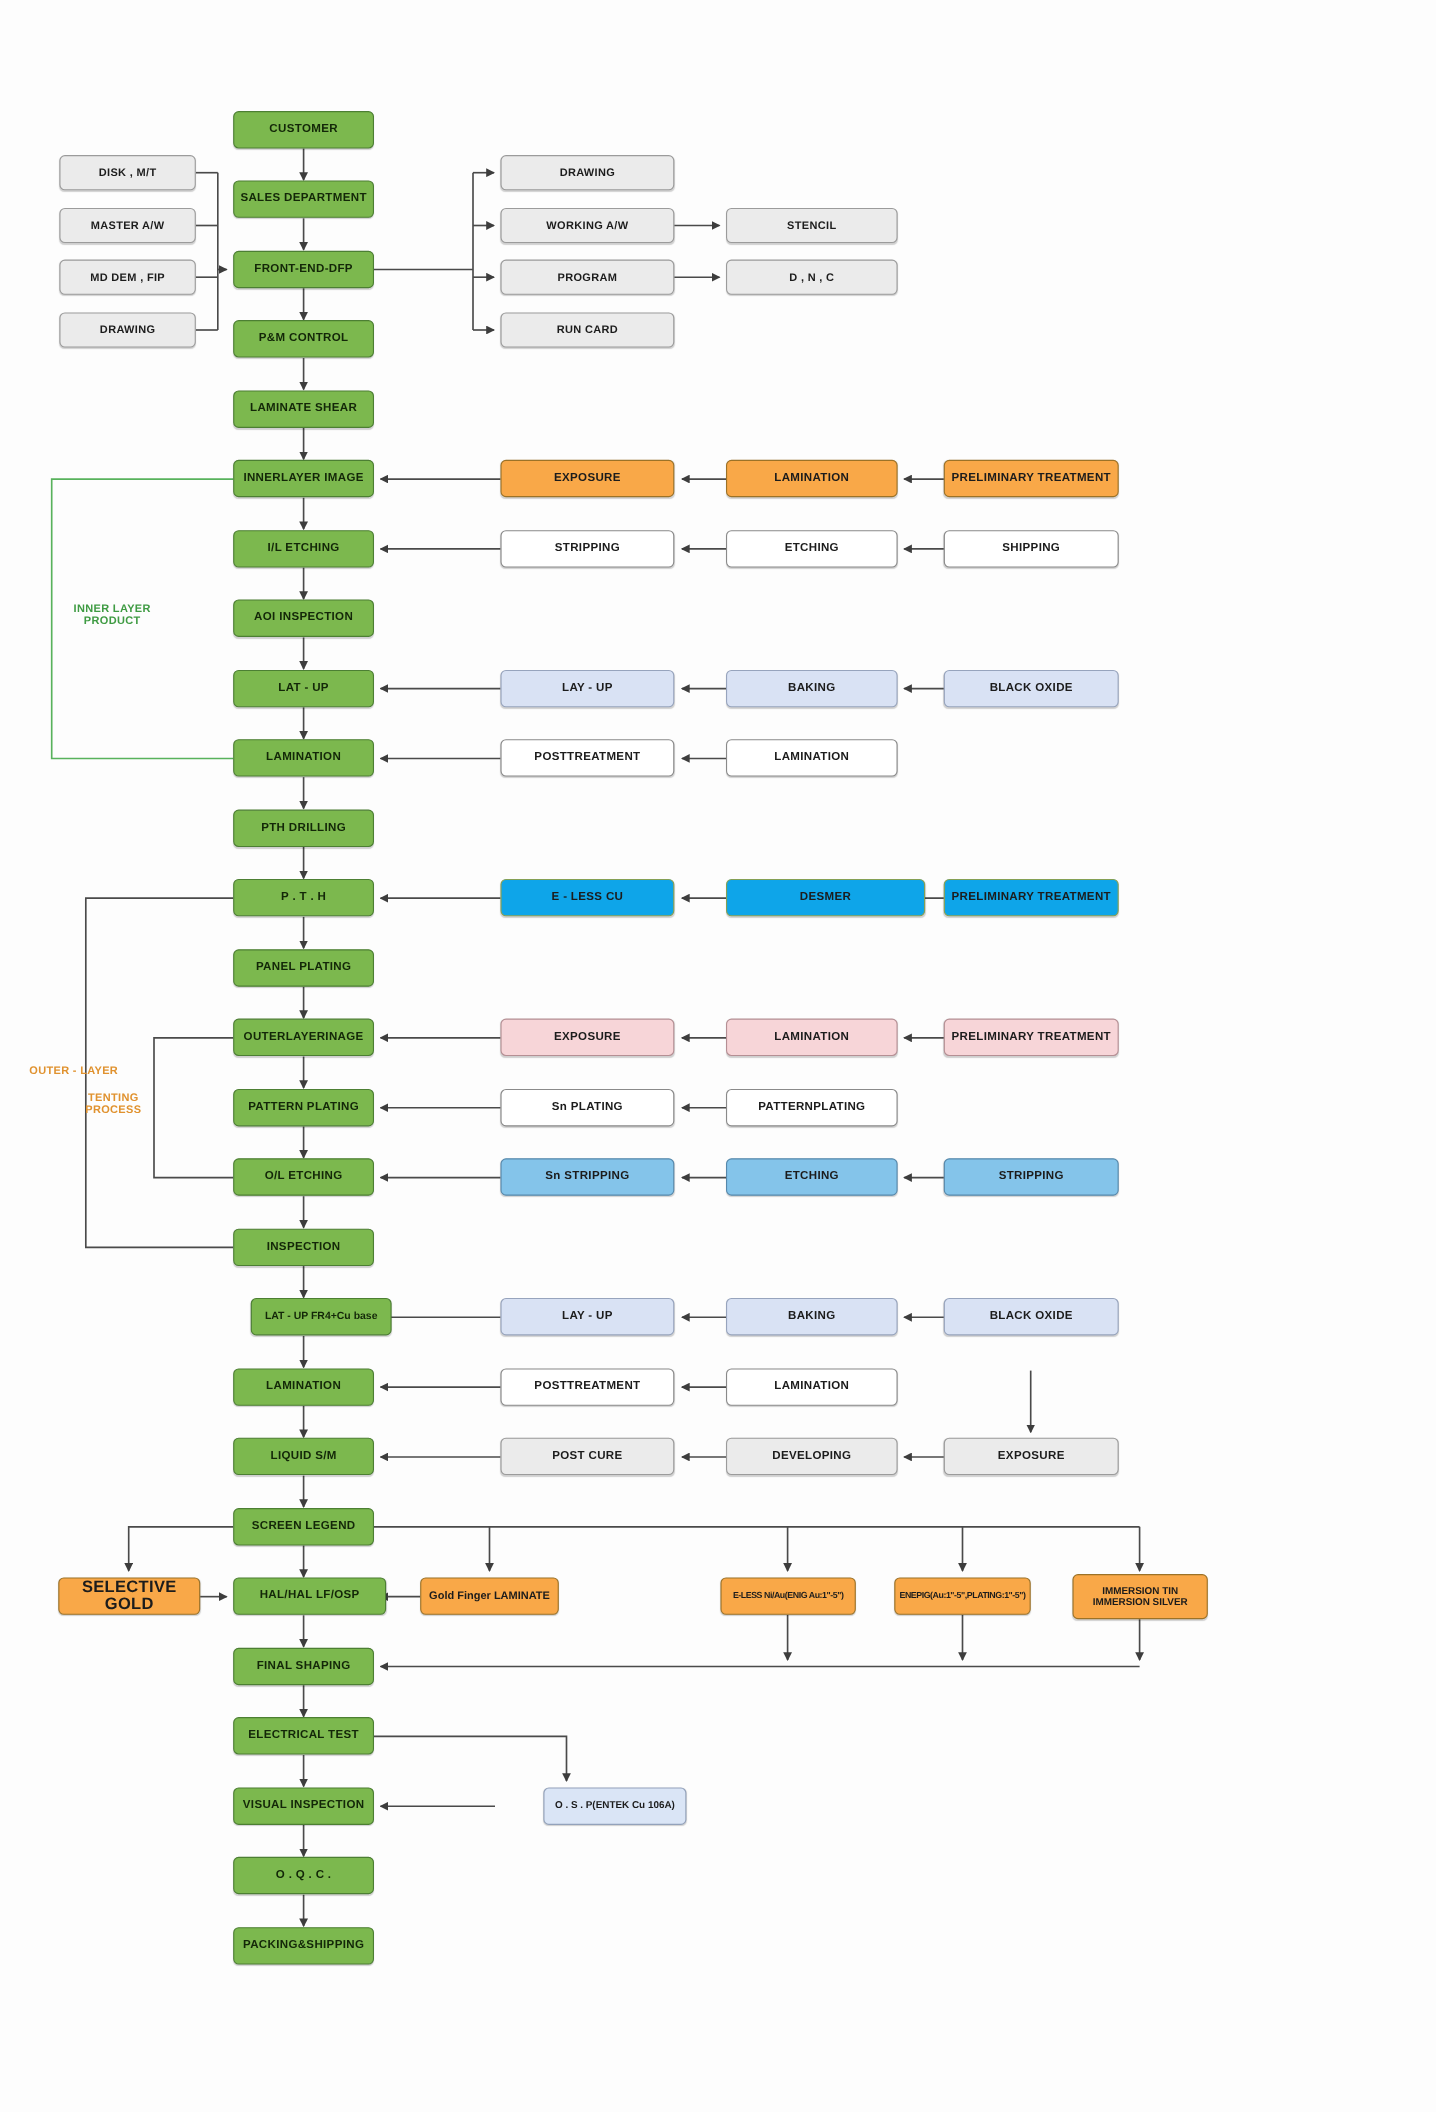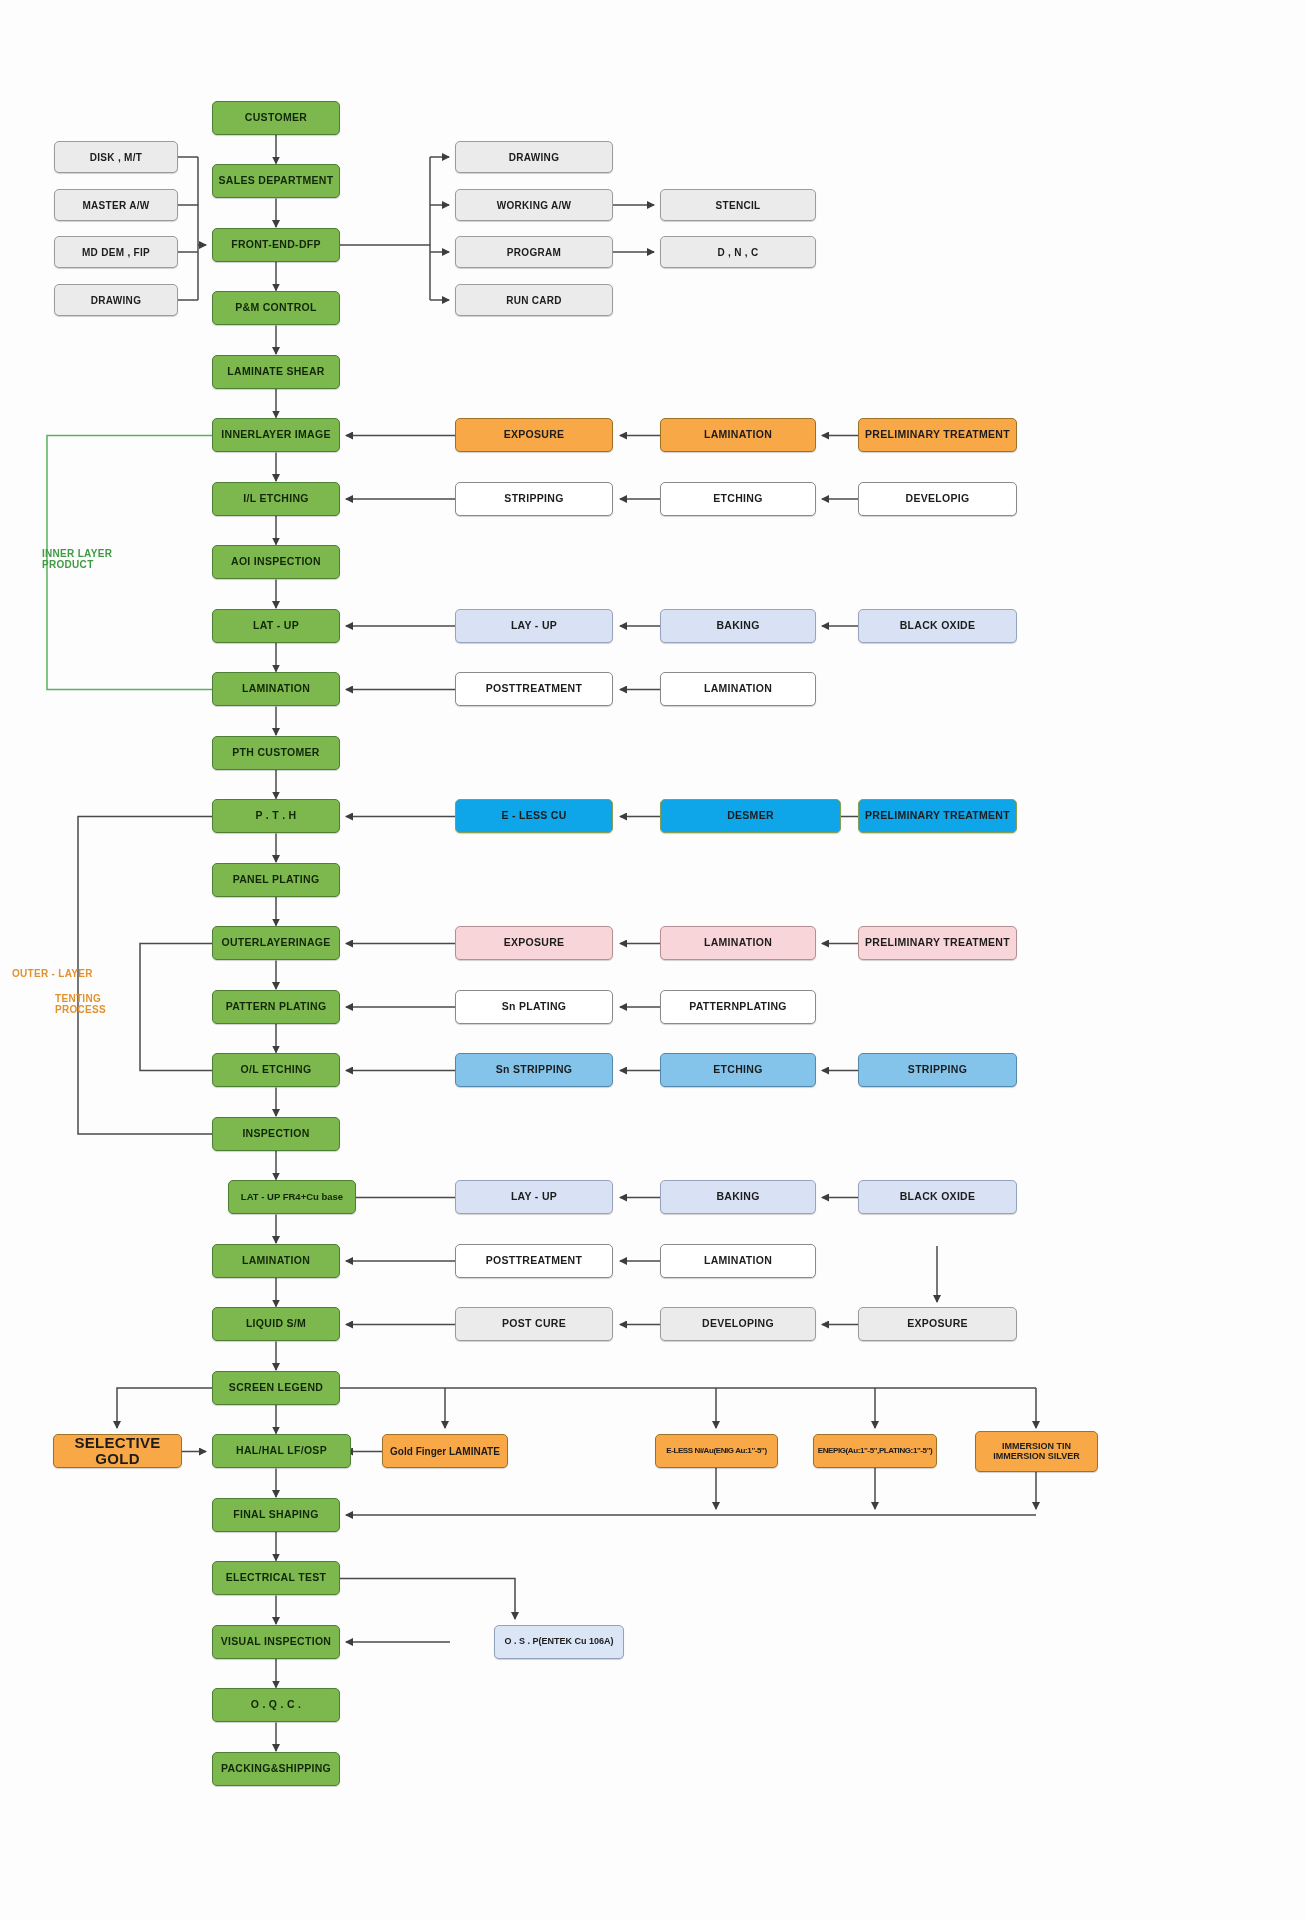--- a/index.html
+++ b/index.html
@@ -16,21 +16,21 @@
   .white{background:#ffffff;border-color:#8a8a8a;}
   .lav{background:#D9E2F4;border-color:#97a4bd;}
   .lgr{background:#0ea5e9;border-color:#85a055;}
   .pink{background:#F7D5D8;border-color:#b58f94;}
   .blue{background:#84C4EA;border-color:#5688ab;}
   .lblue{background:#DAE5F6;border-color:#93a2bb;margin-left:44px;}
   .h32{height:32px;font-size:10px;}
   .mdm{font-size:9.5px;letter-spacing:0;}
   .sm{font-size:8px;letter-spacing:-.4px;}
   .two{flex-direction:column;font-size:9px;letter-spacing:0;}
-  .ann{position:absolute;font-weight:bold;font-size:10px;letter-spacing:.3px;}
+  .ann{position:absolute;font-weight:bold;font-size:10px;text-align:center;letter-spacing:.3px;}
   .ann-green{color:#3F9B43;}
   .ann-orange{color:#E0922F;}
 </style>
 </head>
 <body>
 
 <div id="stage">
 
   <svg id="wires" width="1305" height="1920" xmlns="http://www.w3.org/2000/svg">
       <defs>
@@ -143,21 +143,21 @@
   <div class="bx green" style="left:212px;top:101px;width:128px">CUSTOMER</div>
   <div class="bx green" style="left:212px;top:164px;width:128px">SALES DEPARTMENT</div>
   <div class="bx green" style="left:212px;top:228px;width:128px">FRONT-END-DFP</div>
   <div class="bx green" style="left:212px;top:291px;width:128px">P&amp;M CONTROL</div>
   <div class="bx green" style="left:212px;top:355px;width:128px">LAMINATE SHEAR</div>
   <div class="bx green" style="left:212px;top:418px;width:128px">INNERLAYER IMAGE</div>
   <div class="bx green" style="left:212px;top:482px;width:128px">I/L ETCHING</div>
   <div class="bx green" style="left:212px;top:545px;width:128px">AOI INSPECTION</div>
   <div class="bx green" style="left:212px;top:609px;width:128px">LAT - UP</div>
   <div class="bx green" style="left:212px;top:672px;width:128px">LAMINATION</div>
-  <div class="bx green" style="left:212px;top:736px;width:128px">PTH CUSTOMER</div>
+  <div class="bx green" style="left:212px;top:736px;width:128px">PTH DRILLING</div>
   <div class="bx green" style="left:212px;top:799px;width:128px">P . T . H</div>
   <div class="bx green" style="left:212px;top:863px;width:128px">PANEL PLATING</div>
   <div class="bx green" style="left:212px;top:926px;width:128px">OUTERLAYERINAGE</div>
   <div class="bx green" style="left:212px;top:990px;width:128px">PATTERN PLATING</div>
   <div class="bx green" style="left:212px;top:1053px;width:128px">O/L ETCHING</div>
   <div class="bx green" style="left:212px;top:1117px;width:128px">INSPECTION</div>
   <div class="bx green mdm" style="left:228px;top:1180px;width:128px">LAT - UP   FR4+Cu base</div>
   <div class="bx green" style="left:212px;top:1244px;width:128px">LAMINATION</div>
   <div class="bx green" style="left:212px;top:1307px;width:128px">LIQUID S/M</div>
   <div class="bx green" style="left:212px;top:1371px;width:128px">SCREEN LEGEND</div>
@@ -167,21 +167,21 @@
   <div class="bx green" style="left:212px;top:1625px;width:128px">VISUAL INSPECTION</div>
   <div class="bx green" style="left:212px;top:1688px;width:128px">O . Q . C .</div>
   <div class="bx green" style="left:212px;top:1752px;width:128px">PACKING&amp;SHIPPING</div>
 
   <div class="bx orange" style="left:455px;top:418px;width:158px">EXPOSURE</div>
   <div class="bx orange" style="left:660px;top:418px;width:156px">LAMINATION</div>
   <div class="bx orange" style="left:858px;top:418px;width:159px">PRELIMINARY TREATMENT</div>
 
   <div class="bx white" style="left:455px;top:482px;width:158px">STRIPPING</div>
   <div class="bx white" style="left:660px;top:482px;width:156px">ETCHING</div>
-  <div class="bx white" style="left:858px;top:482px;width:159px">DEVELOPIG</div>
+  <div class="bx white" style="left:858px;top:482px;width:159px">SHIPPING</div>
 
   <div class="bx lav" style="left:455px;top:609px;width:158px">LAY - UP</div>
   <div class="bx lav" style="left:660px;top:609px;width:156px">BAKING</div>
   <div class="bx lav" style="left:858px;top:609px;width:159px">BLACK OXIDE</div>
 
   <div class="bx white" style="left:455px;top:672px;width:158px">POSTTREATMENT</div>
   <div class="bx white" style="left:660px;top:672px;width:156px">LAMINATION</div>
 
   <div class="bx lgr" style="left:455px;top:799px;width:158px">E - LESS CU</div>
   <div class="bx lgr" style="left:660px;top:799px;width:181px">DESMER</div>

